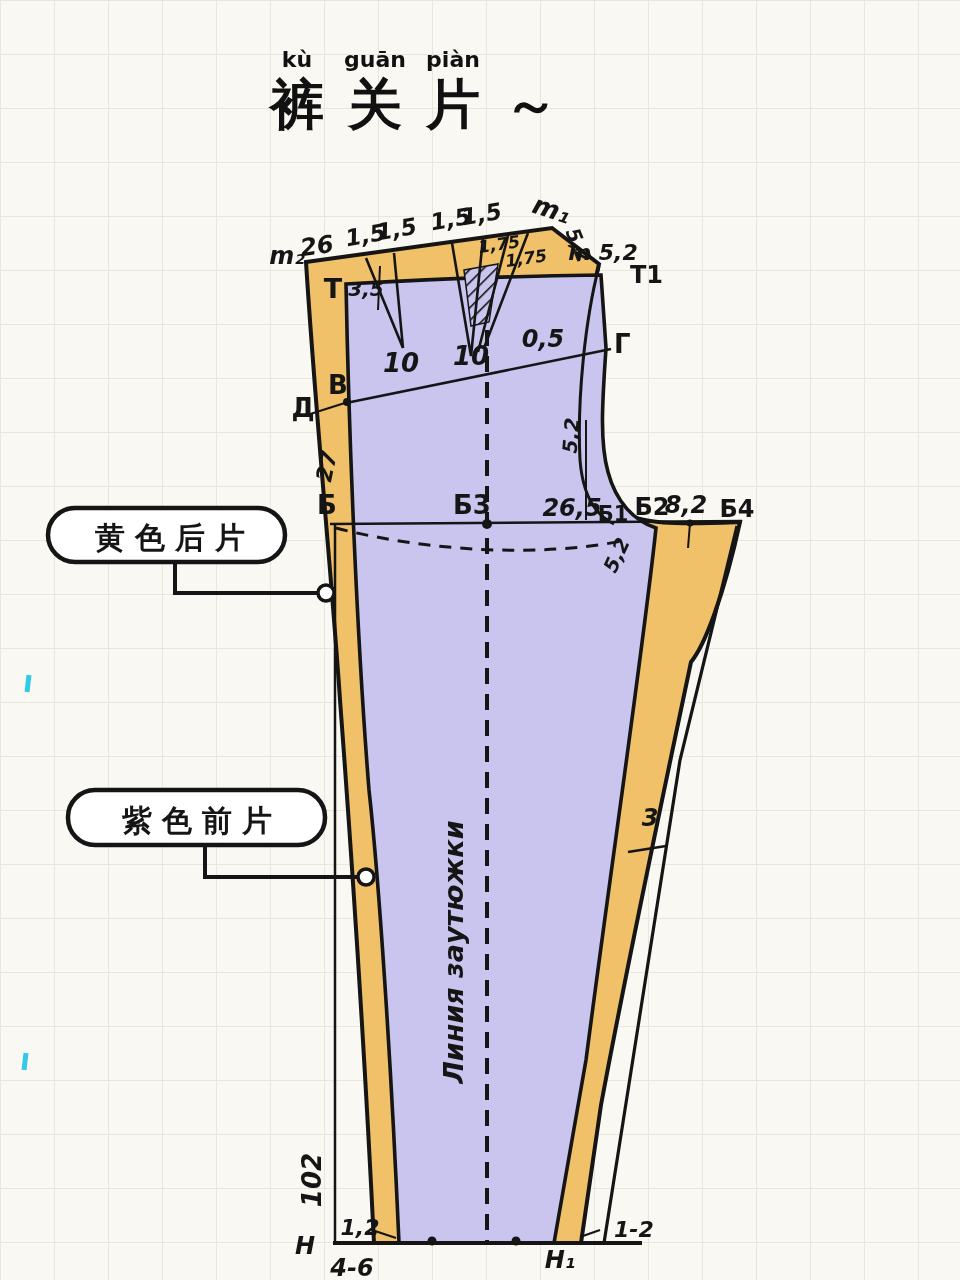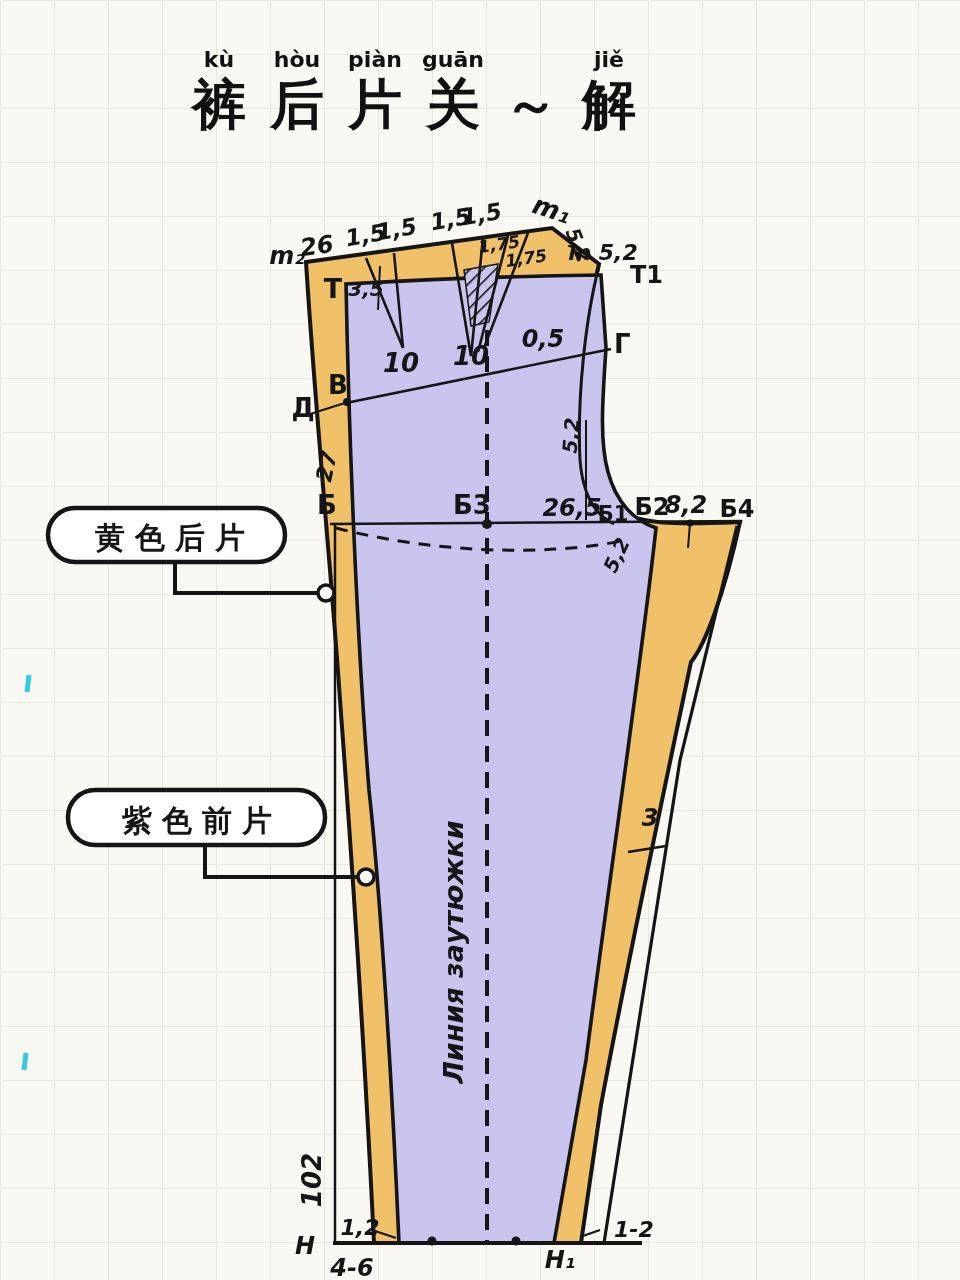--- a/index.html
+++ b/index.html
@@ -26,38 +26,30 @@
 </style>
 </head>
 <body>
 
 <div class="title-wrap">
   <div class="tcol">
       <span class="pinyin">kù</span>
       <span class="hanzi">裤</span>
     </div>
   <div class="tcol">
-      <span class="pinyin">hòu</span>
-      <span class="hanzi">后</span>
+      <span class="pinyin">guān</span>
+      <span class="hanzi">关</span>
     </div>
   <div class="tcol">
       <span class="pinyin">piàn</span>
       <span class="hanzi">片</span>
     </div>
   <div class="tcol">
-      <span class="pinyin">guān</span>
-      <span class="hanzi">关</span>
-    </div>
-  <div class="tcol">
       <span class="pinyin"></span>
       <span class="hanzi">～</span>
-    </div>
-  <div class="tcol">
-      <span class="pinyin">jiě</span>
-      <span class="hanzi">解</span>
     </div>
 </div>
 
 <svg width="960" height="1280" viewBox="0 0 960 1280">
   <defs>
     <pattern id="hatch" width="9" height="9" patternTransform="rotate(45)" patternUnits="userSpaceOnUse">
       <rect width="9" height="9" fill="#c9c5ee"></rect>
       <line x1="0" y1="0" x2="0" y2="9" stroke="#151515" stroke-width="3.2"></line>
     </pattern>
   </defs>

